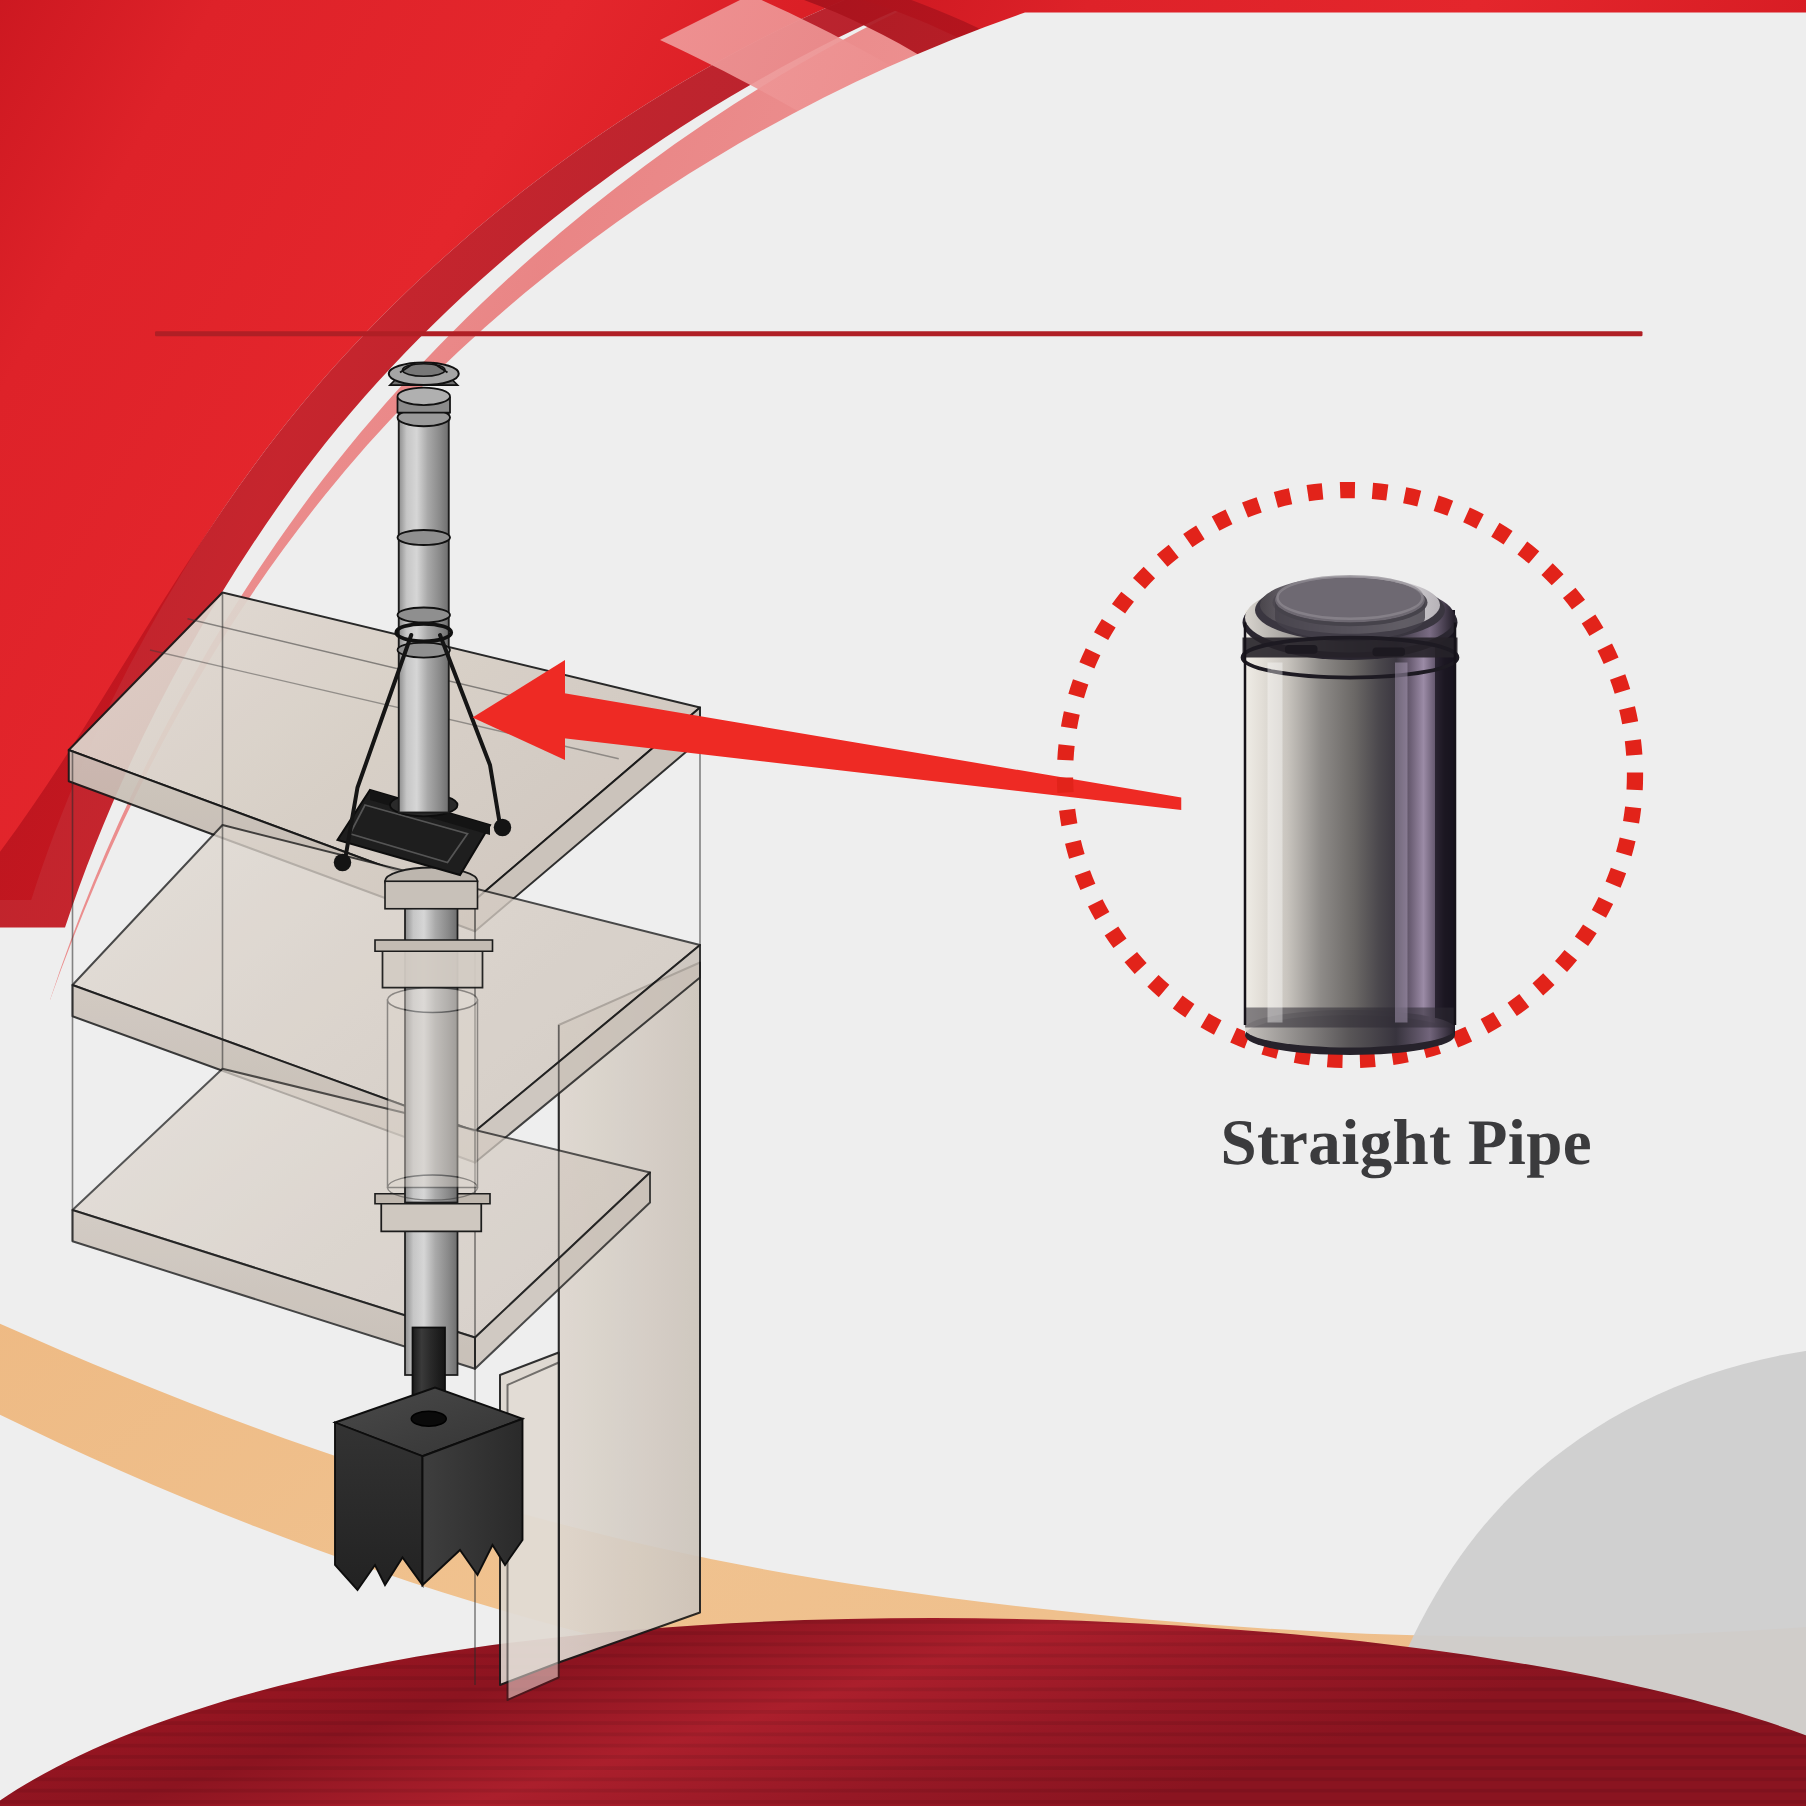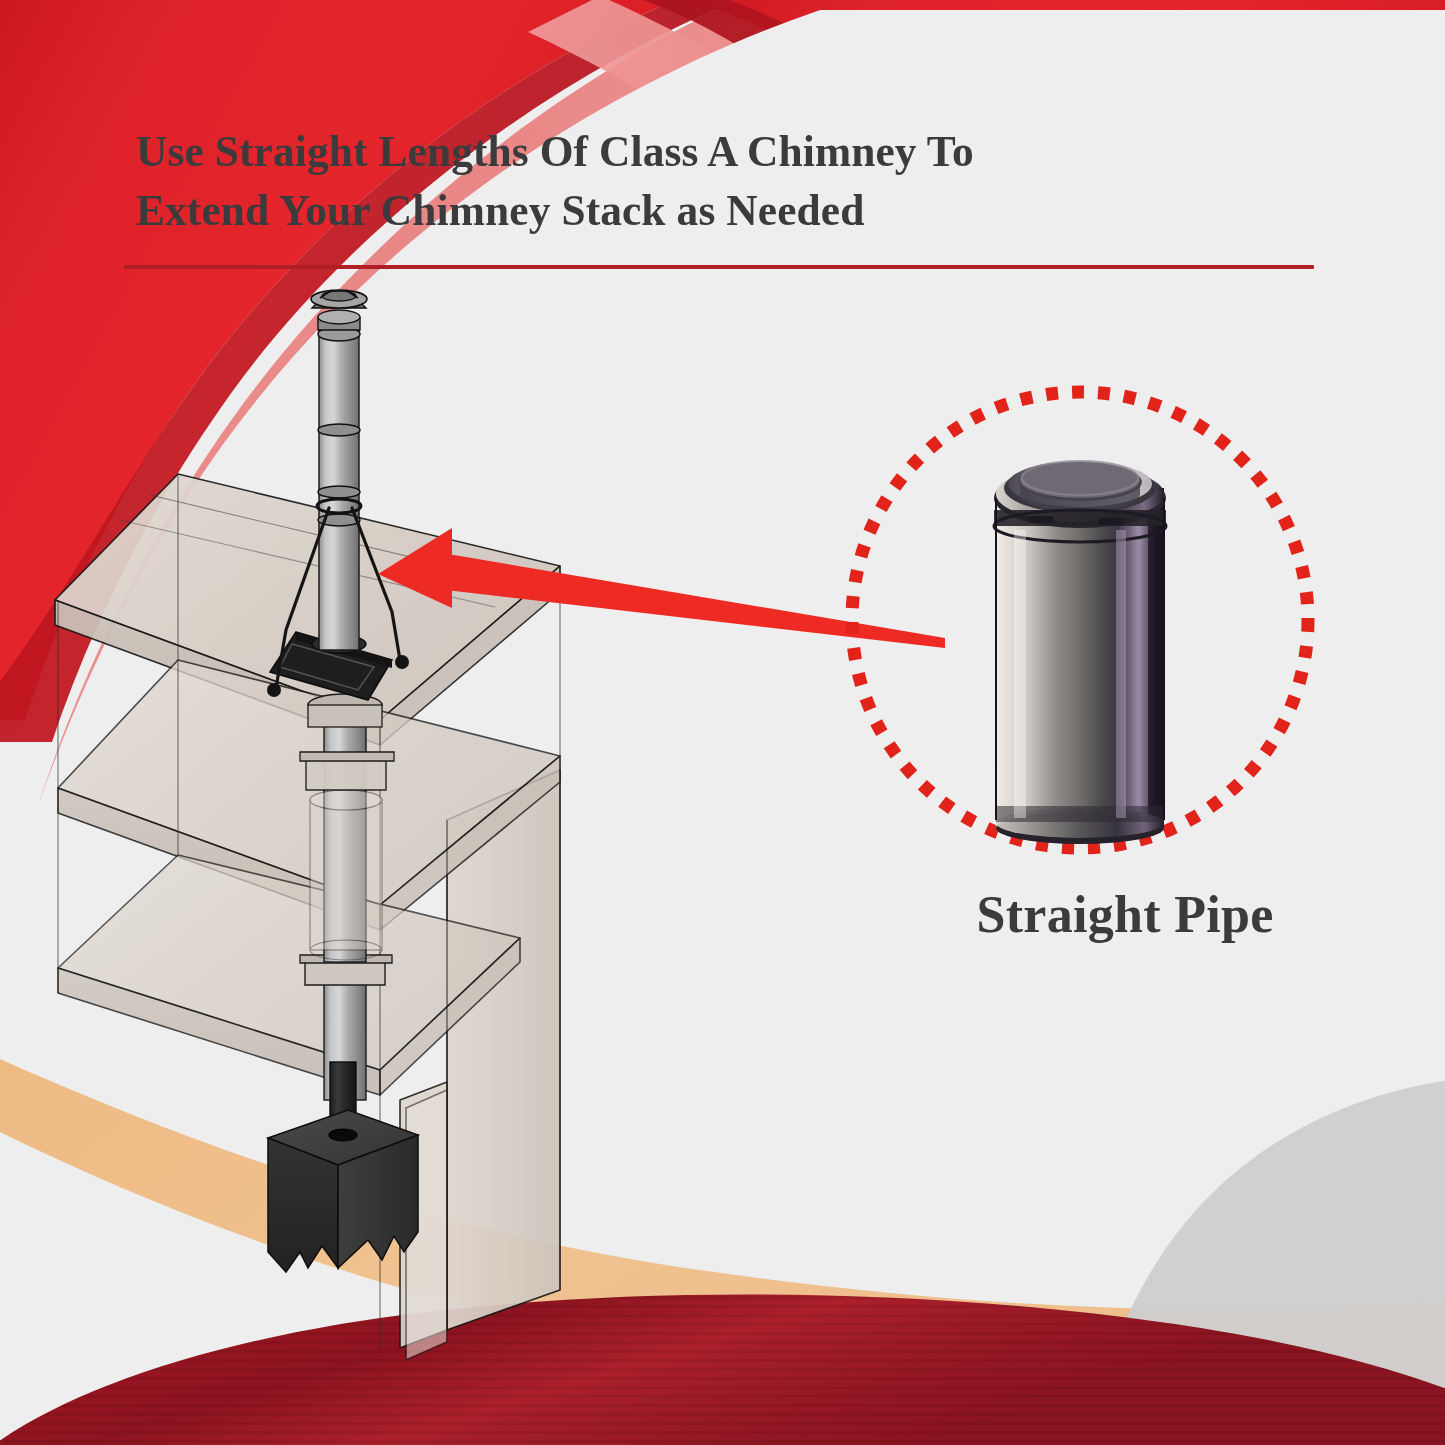--- a/index.html
+++ b/index.html
@@ -180,24 +180,20 @@
              C 620,1284 920,1288 1160,1322
              C 1290,1340 1390,1366 1465,1396
              L 1465,1455 Z" fill="url(#gMaroon)"></path>
     <path d="M -20,1455
              C 60,1392 200,1344 380,1318
              C 620,1284 920,1288 1160,1322
              C 1290,1340 1390,1366 1465,1396
              L 1465,1455 Z" fill="url(#stripes)" opacity="0.75"></path>
   </svg>
 
-  <div id="title-block">
-    <h1 id="page-title">Use Straight Lengths Of Class A Chimney To
-Extend Your Chimney Stack as Needed</h1>
-  </div>
   <div id="title-rule"></div>
 
   <svg id="illustration" viewBox="0 0 1445 1445">
     <defs>
       <linearGradient id="slabG" x1="0" y1="0" x2="1" y2="0.6">
         <stop offset="0%" stop-color="#e2dbd3"></stop>
         <stop offset="60%" stop-color="#d6cdc4"></stop>
         <stop offset="100%" stop-color="#cfc6bd"></stop>
       </linearGradient>
       <linearGradient id="slabEdge" x1="0" y1="0" x2="0" y2="1">

